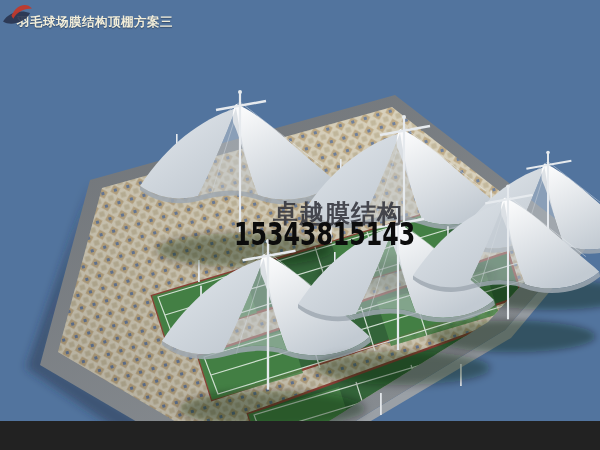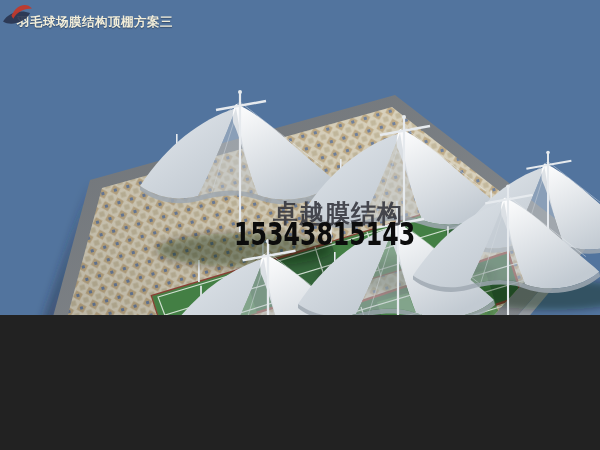--- a/index.html
+++ b/index.html
@@ -1,16 +1,16 @@
 <!DOCTYPE html>
 <html style="--sky: #52749e; --ground-shadow: rgba(30,42,64,0.45); --apron-dark: #6f7377; --apron-light: #888d92; --side-face: #9aa0a6; --mosaic-base: #d8cfb6; --mosaic-tan: #b59a6b; --mosaic-blue: #5e7292; --mosaic-dark: #c0b391; --court-green: #336439; --court-green-light: #478447; --court-line: #e9f1e9; --court-border: #8a4035; --membrane-white: #ffffff; --membrane-mid: #e3e8ed; --membrane-shade: #c2cad2; --membrane-dark: #9fa8b1; --mast: #e6eaee; --canopy-shadow: rgba(10,22,12,0.38); --title-color: #f2eeda; --watermark-text: #33343c; --watermark-phone: #0c0c0c; --logo-red: #c0392c; --logo-navy: #2a3550;"><head>
 <meta charset="utf-8">
 <style>
   html,body{margin:0;padding:0;background:#222;}
-  .stage{position:relative;width:600px;height:315px;overflow:hidden;
+  .stage{position:relative;width:600px;height:421px;overflow:hidden;
          background:var(--sky,#52749e);
          font-family:"DejaVu Sans","Liberation Sans",sans-serif;}
   .stage svg{position:absolute;left:0;top:0;}
   .title-text{position:absolute;left:17px;top:14px;font-size:12.5px;font-weight:700;
       letter-spacing:.5px;color:var(--title-color,#f2eeda);
       text-shadow:0 1px 1px rgba(30,42,64,.55);white-space:nowrap;}
   .watermark{position:absolute;left:0;top:0;width:600px;height:450px;pointer-events:none;}
   .wm-logo{position:absolute;left:238px;top:196px;width:34px;height:28px;}
   .wm-company{position:absolute;left:273px;top:197px;font-size:25px;font-weight:700;
       letter-spacing:1px;color:var(--watermark-text,#33343c);opacity:.88;white-space:nowrap;}

